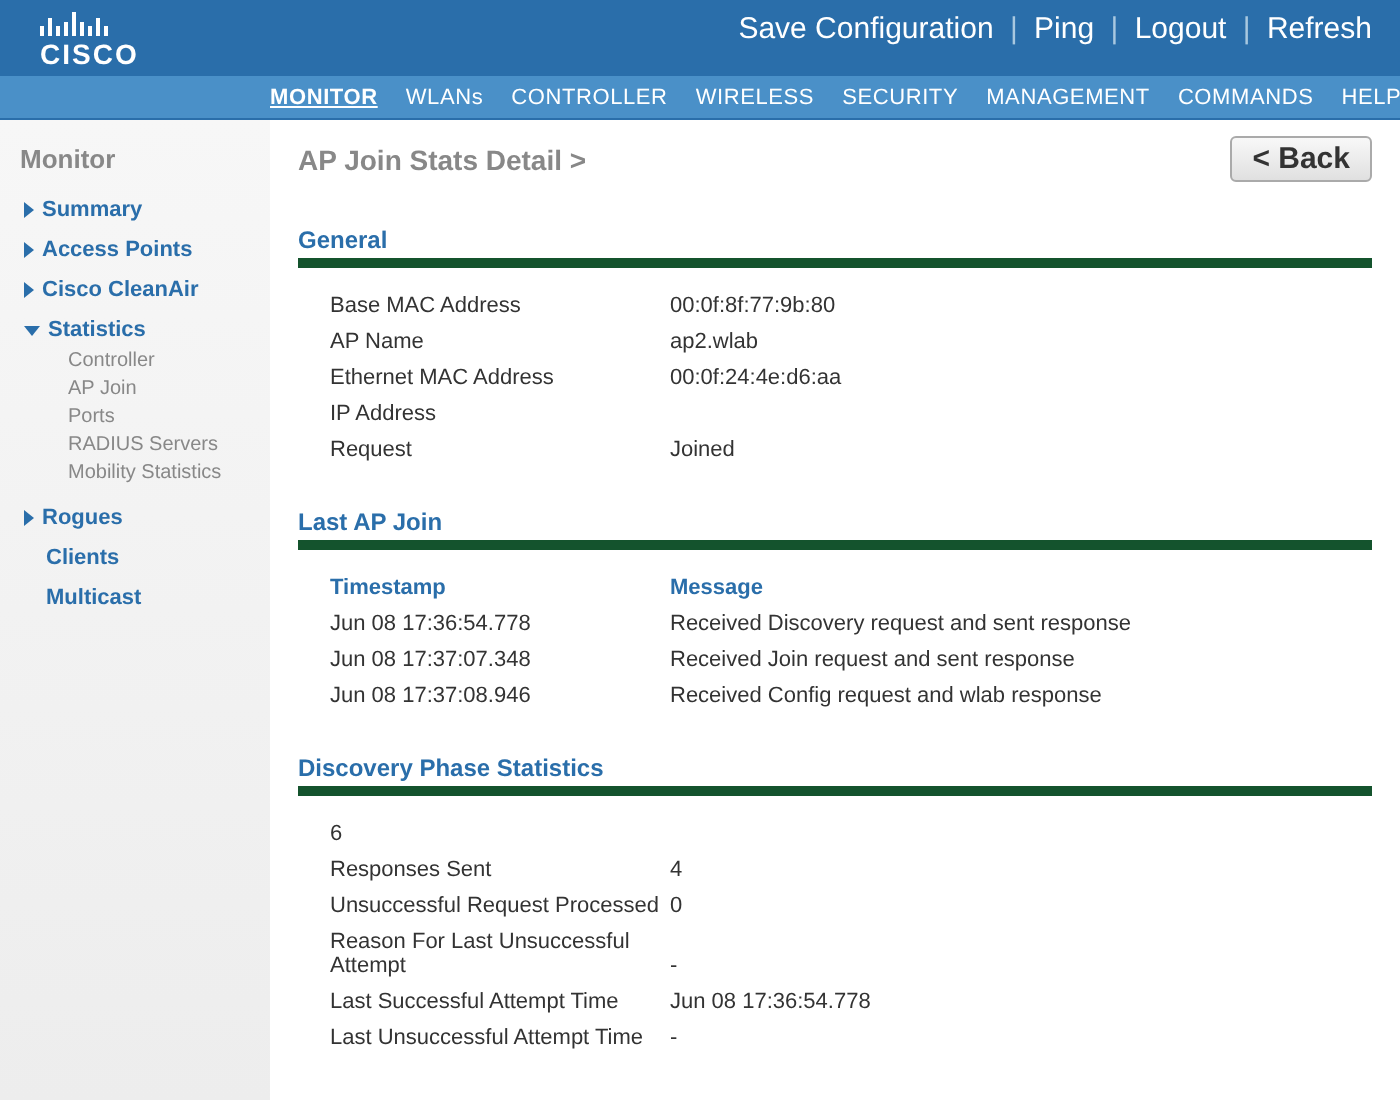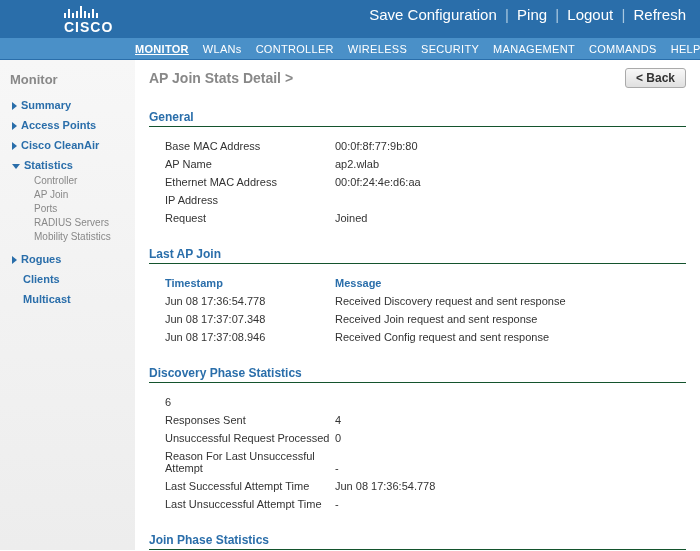--- a/index.html
+++ b/index.html
@@ -1,18 +1,18 @@
 <!DOCTYPE html>
 <html><head>
 <meta charset="utf-8">
 <style>
   * { box-sizing: border-box; margin: 0; padding: 0; }
   body { font-family: Arial, Helvetica, sans-serif; font-size: 11px; background: #fff; color: #333; width: 700px; }
   .top-header { background: linear-gradient(#2a6eaa, #2a6eaa); height: 38px; position: relative; }
-  .logo-area { position: absolute; left: 20px; top: 4px; color: #fff; margin-left: 44px; }
+  .logo-area { position: absolute; left: 20px; top: 4px; color: #fff; }
   .cisco-bars { display: flex; gap: 2px; align-items: flex-end; height: 14px; margin-bottom: 1px; }
   .cisco-bars span { display: inline-block; width: 2px; background: #fff; }
   .cisco-word { font-size: 14px; letter-spacing: 1px; font-weight: bold; color: #fff; }
   .top-links { position: absolute; right: 12px; top: 6px; font-size: 15px; color: #fff; }
   .top-links a { color: #fff; text-decoration: none; margin: 0 2px; }
   .top-links .sep { color: #a8c8e0; margin: 0 2px; }
   .nav-bar { background: #4a90c8; height: 22px; display: flex; align-items: center; padding-left: 135px; gap: 14px; border-bottom: 1px solid #2a6eaa; }
   .nav-bar a { color: #fff; font-size: 11px; text-decoration: none; letter-spacing: 0.3px; }
   .nav-bar a.active { font-weight: bold; text-decoration: underline; }
   .main { display: flex; }
@@ -22,22 +22,22 @@
   .sidebar li.top { padding: 4px 6px 4px 12px; }
   .sidebar li.top > span.arrow { display: inline-block; width: 0; height: 0; border-top: 4px solid transparent; border-bottom: 4px solid transparent; border-left: 5px solid #2a6eaa; margin-right: 4px; vertical-align: middle; }
   .sidebar li.top.expanded > span.arrow { border-left: 4px solid transparent; border-right: 4px solid transparent; border-top: 5px solid #2a6eaa; border-bottom: none; }
   .sidebar li.top a { color: #2a6eaa; font-weight: bold; font-size: 11px; text-decoration: none; }
   .sidebar ul.sub { padding: 2px 0 2px 22px; }
   .sidebar ul.sub li { padding: 1px 0; }
   .sidebar ul.sub a { color: #888; font-size: 10px; text-decoration: none; font-weight: normal; }
   .content { flex: 1; padding: 8px 14px 20px 14px; position: relative; overflow-y: auto; height: 490px; }
   .page-title-row { display: flex; justify-content: space-between; align-items: center; margin-bottom: 18px; }
   .page-title { color: #888; font-size: 14px; font-weight: bold; text-align: right; }
-  .back-btn { background: linear-gradient(#f8f8f8,#e0e0e0); border: 1px solid #aaa; border-radius: 3px; padding: 2px 10px; font-size: 12px; font-weight: bold; color: #333; cursor: pointer; }
-  .section-head { color: #2a6eaa; font-size: 12px; font-weight: bold; padding: 4px 0 2px 0; border-bottom: 1px solid #14532d; margin-bottom: 10px; }
+  .back-btn { background: linear-gradient(#f8f8f8,#e0e0e0); border: 1px solid #aaa; border-radius: 3px; padding: 2px 10px; font-size: 15px; font-weight: bold; color: #333; cursor: pointer; }
+  .section-head { color: #2a6eaa; font-size: 12px; font-weight: bold; padding: 4px 0 2px 0; border-bottom: 5px solid #14532d; margin-bottom: 10px; }
   .kv-table { width: 100%; margin-bottom: 16px; }
   .kv-row { display: flex; padding: 3px 0 3px 16px; align-items: flex-end; }
   .kv-label { width: 170px; color: #333; font-size: 11px; }
   .kv-value { flex: 1; color: #333; font-size: 11px; }
   .col-head { color: #2a6eaa; font-weight: bold; font-size: 11px; }
   .blur { color: #ccc; filter: blur(2px); }
 </style>
 </head>
 <body>
 
@@ -140,21 +140,21 @@
       <div class="kv-row">
           <div class="kv-label">Jun 08 17:36:54.778</div>
           <div class="kv-value">Received Discovery request and sent response</div>
         </div>
       <div class="kv-row">
           <div class="kv-label">Jun 08 17:37:07.348</div>
           <div class="kv-value">Received Join request and sent response</div>
         </div>
       <div class="kv-row">
           <div class="kv-label">Jun 08 17:37:08.946</div>
-          <div class="kv-value">Received Config request and sent response</div>
+          <div class="kv-value">Received Config request and wlab response</div>
         </div>
     </div>
 
     <div class="section-head">Discovery Phase Statistics</div>
     <div class="kv-table">
       <div class="kv-row">
           <div class="kv-value">6</div>
         </div>
       <div class="kv-row">
           <div class="kv-label">Responses Sent</div>

